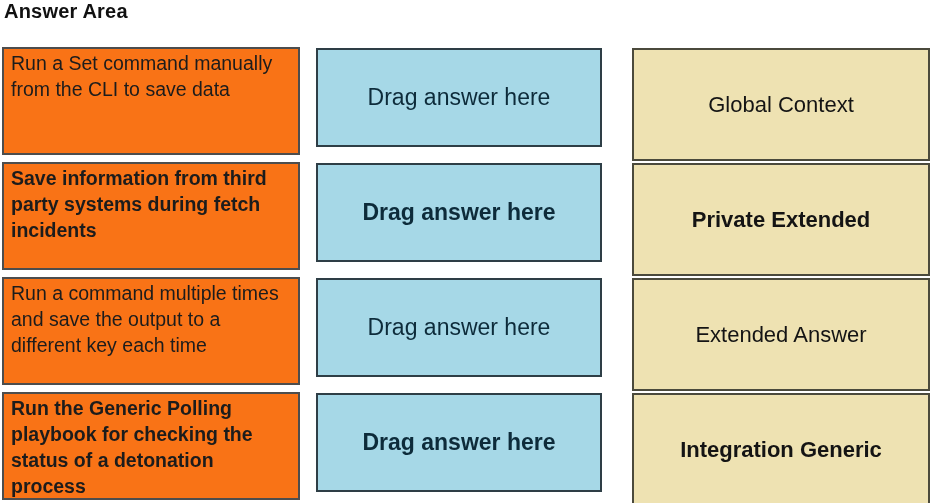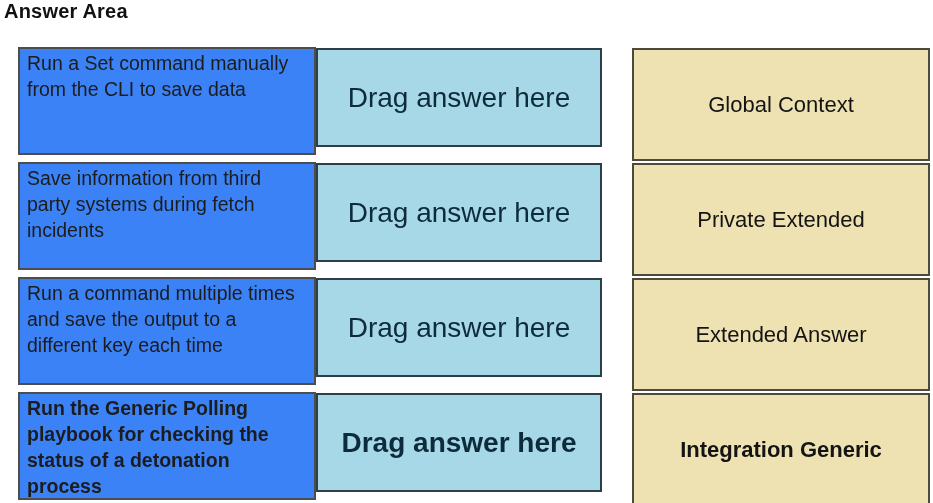--- a/index.html
+++ b/index.html
@@ -17,50 +17,49 @@
     position: absolute;
     left: 4px; top: 0px;
     font-size: 20px;
     font-weight: bold;
     color: #111111;
     letter-spacing: 0.2px;
   }
 
   .row { position: absolute; left: 0; width: 933px; height: 108px; }
   .row.r0 { top: 47px; }
-  .row.r1 { top: 162px; }
+  .row.r1 { top: 162px; font-weight: bold; }
   .row.r2 { top: 277px; }
   .row.r3 { top: 392px; font-weight: bold; }
 
   .desc-box {
     position: absolute;
     left: 2px; top: 0;
     width: 298px; height: 108px;
-    background: #3b82f6;
+    background: #f97316;
     border: 2px solid #4d4d4d;
     padding: 2px 8px 0 7px;
     font-size: 19.5px;
     line-height: 1.33;
     color: #1c1c1c;
     overflow: hidden;
-    margin-left: 16px;
   }
 
   .drop-zone {
     position: absolute;
     left: 316px; top: 1px;
     width: 286px; height: 99px;
     background: #a6d8e7;
     border: 2px solid #2e3e46;
     display: flex;
     align-items: center;
     justify-content: center;
   }
   .drop-zone .label {
-    font-size: 28px;
+    font-size: 23px;
     color: #0d2b3a;
   }
 
   .answer-card {
     position: absolute;
     left: 632px; top: 1px;
     width: 298px; height: 113px;
     background: #eee2b2;
     border: 2px solid #4b4a3c;
     display: flex;

